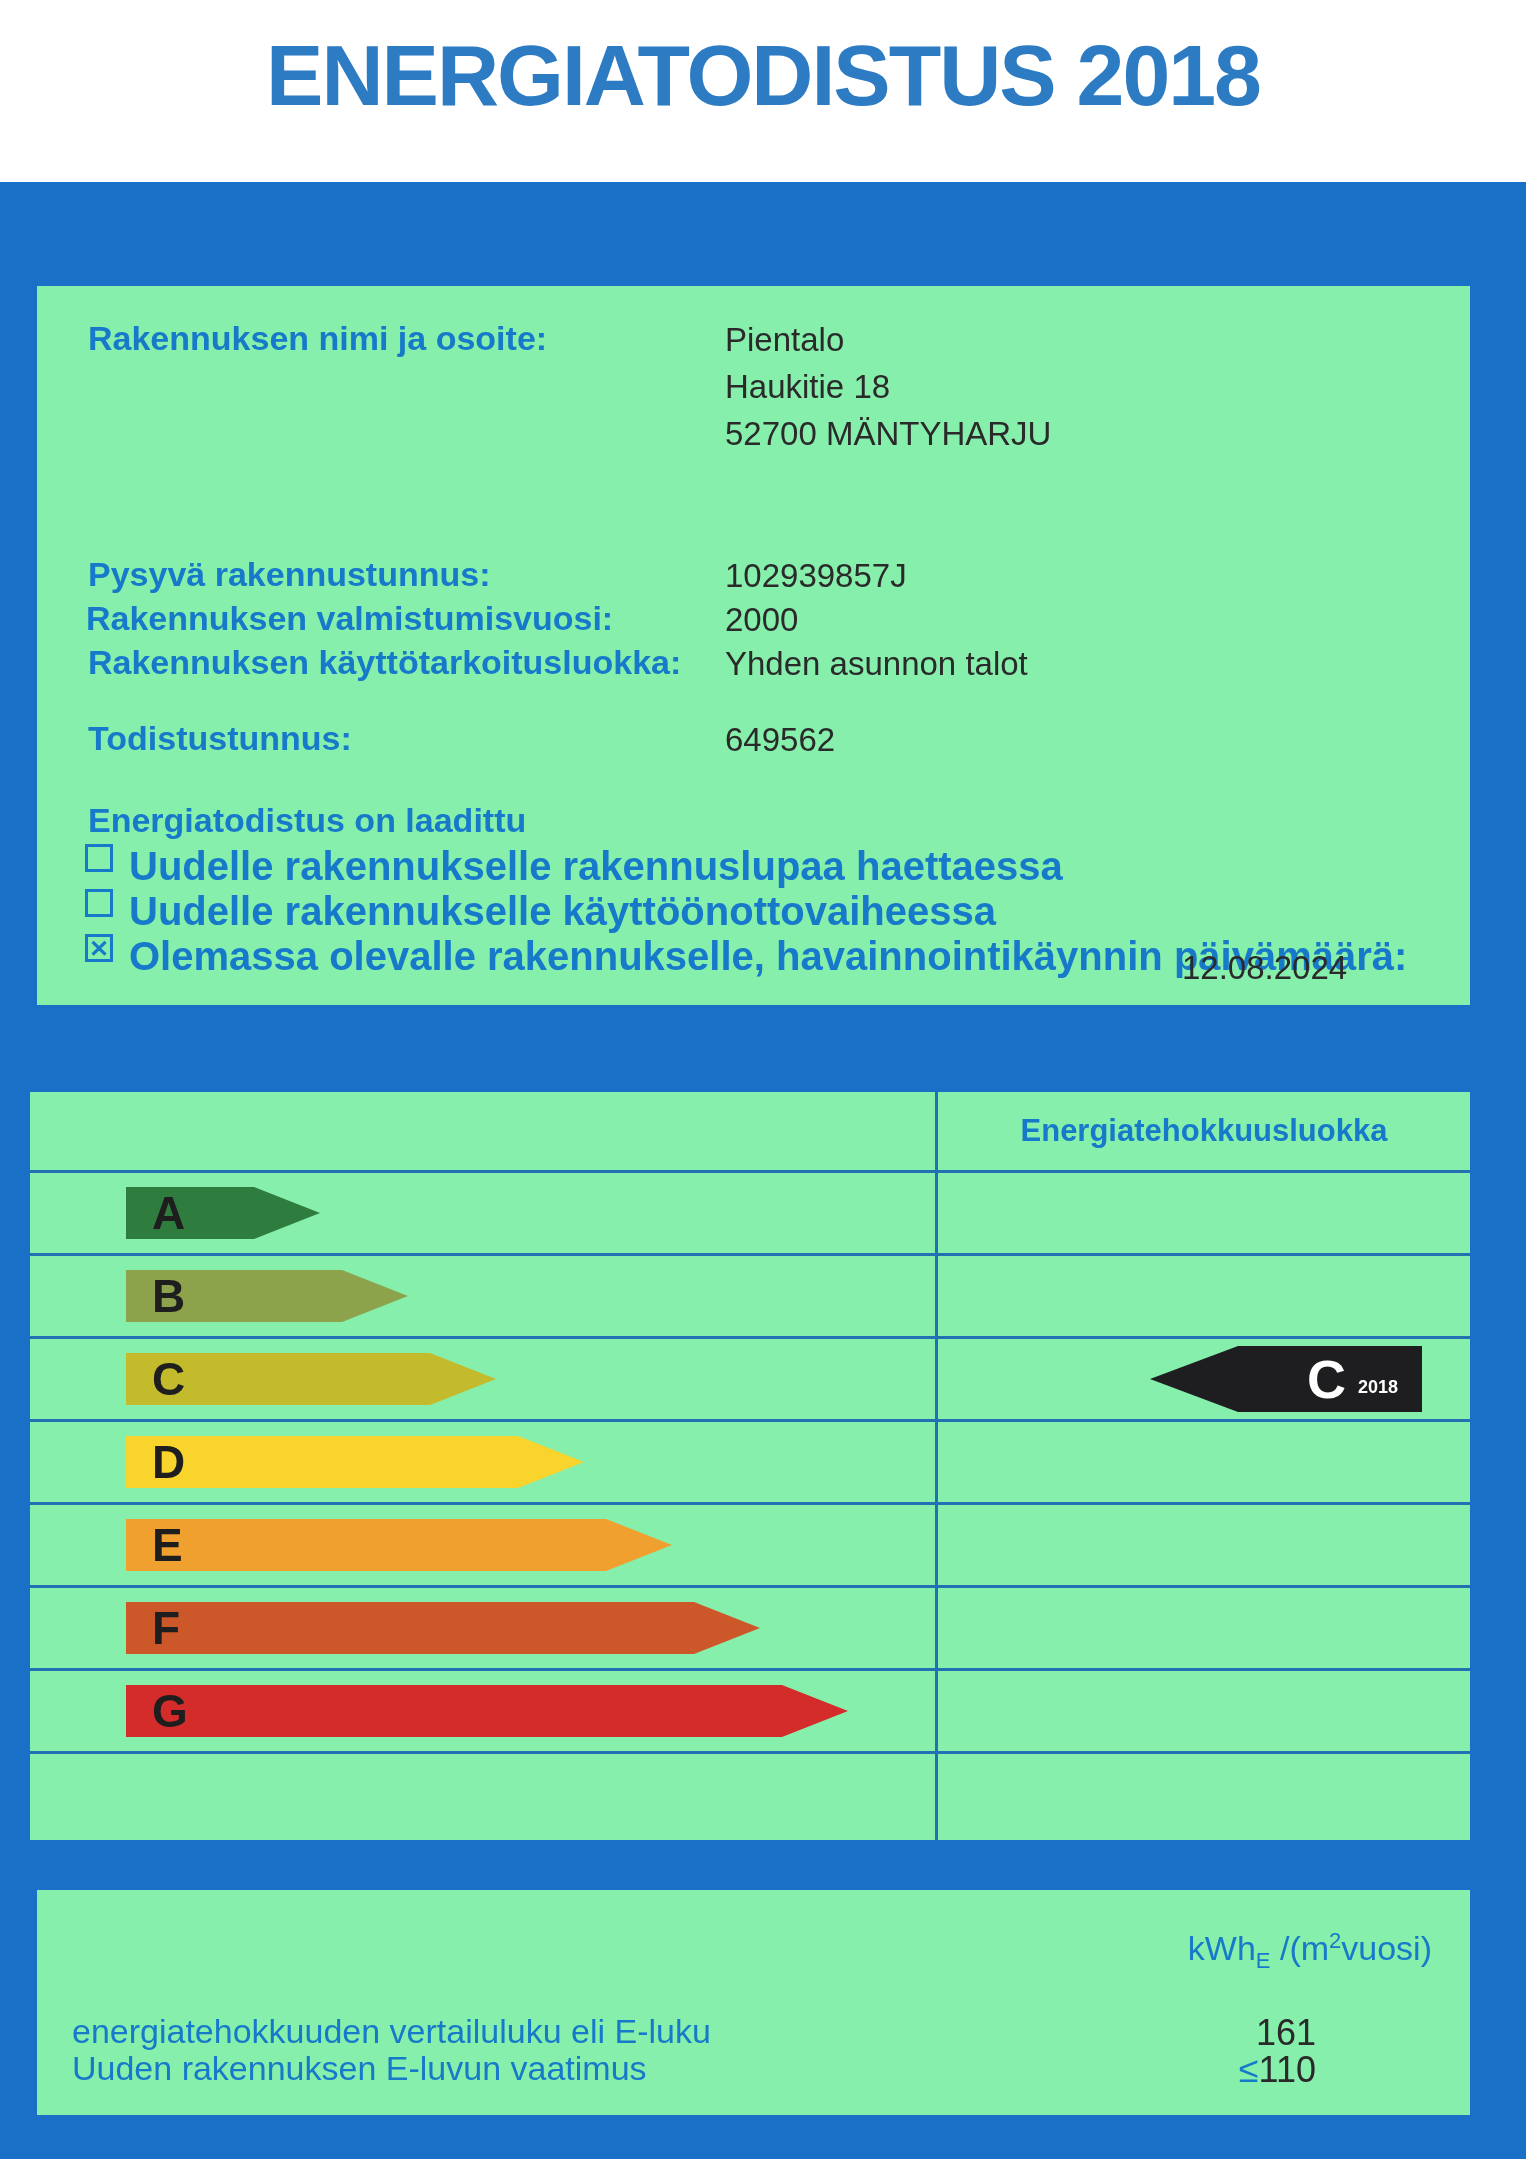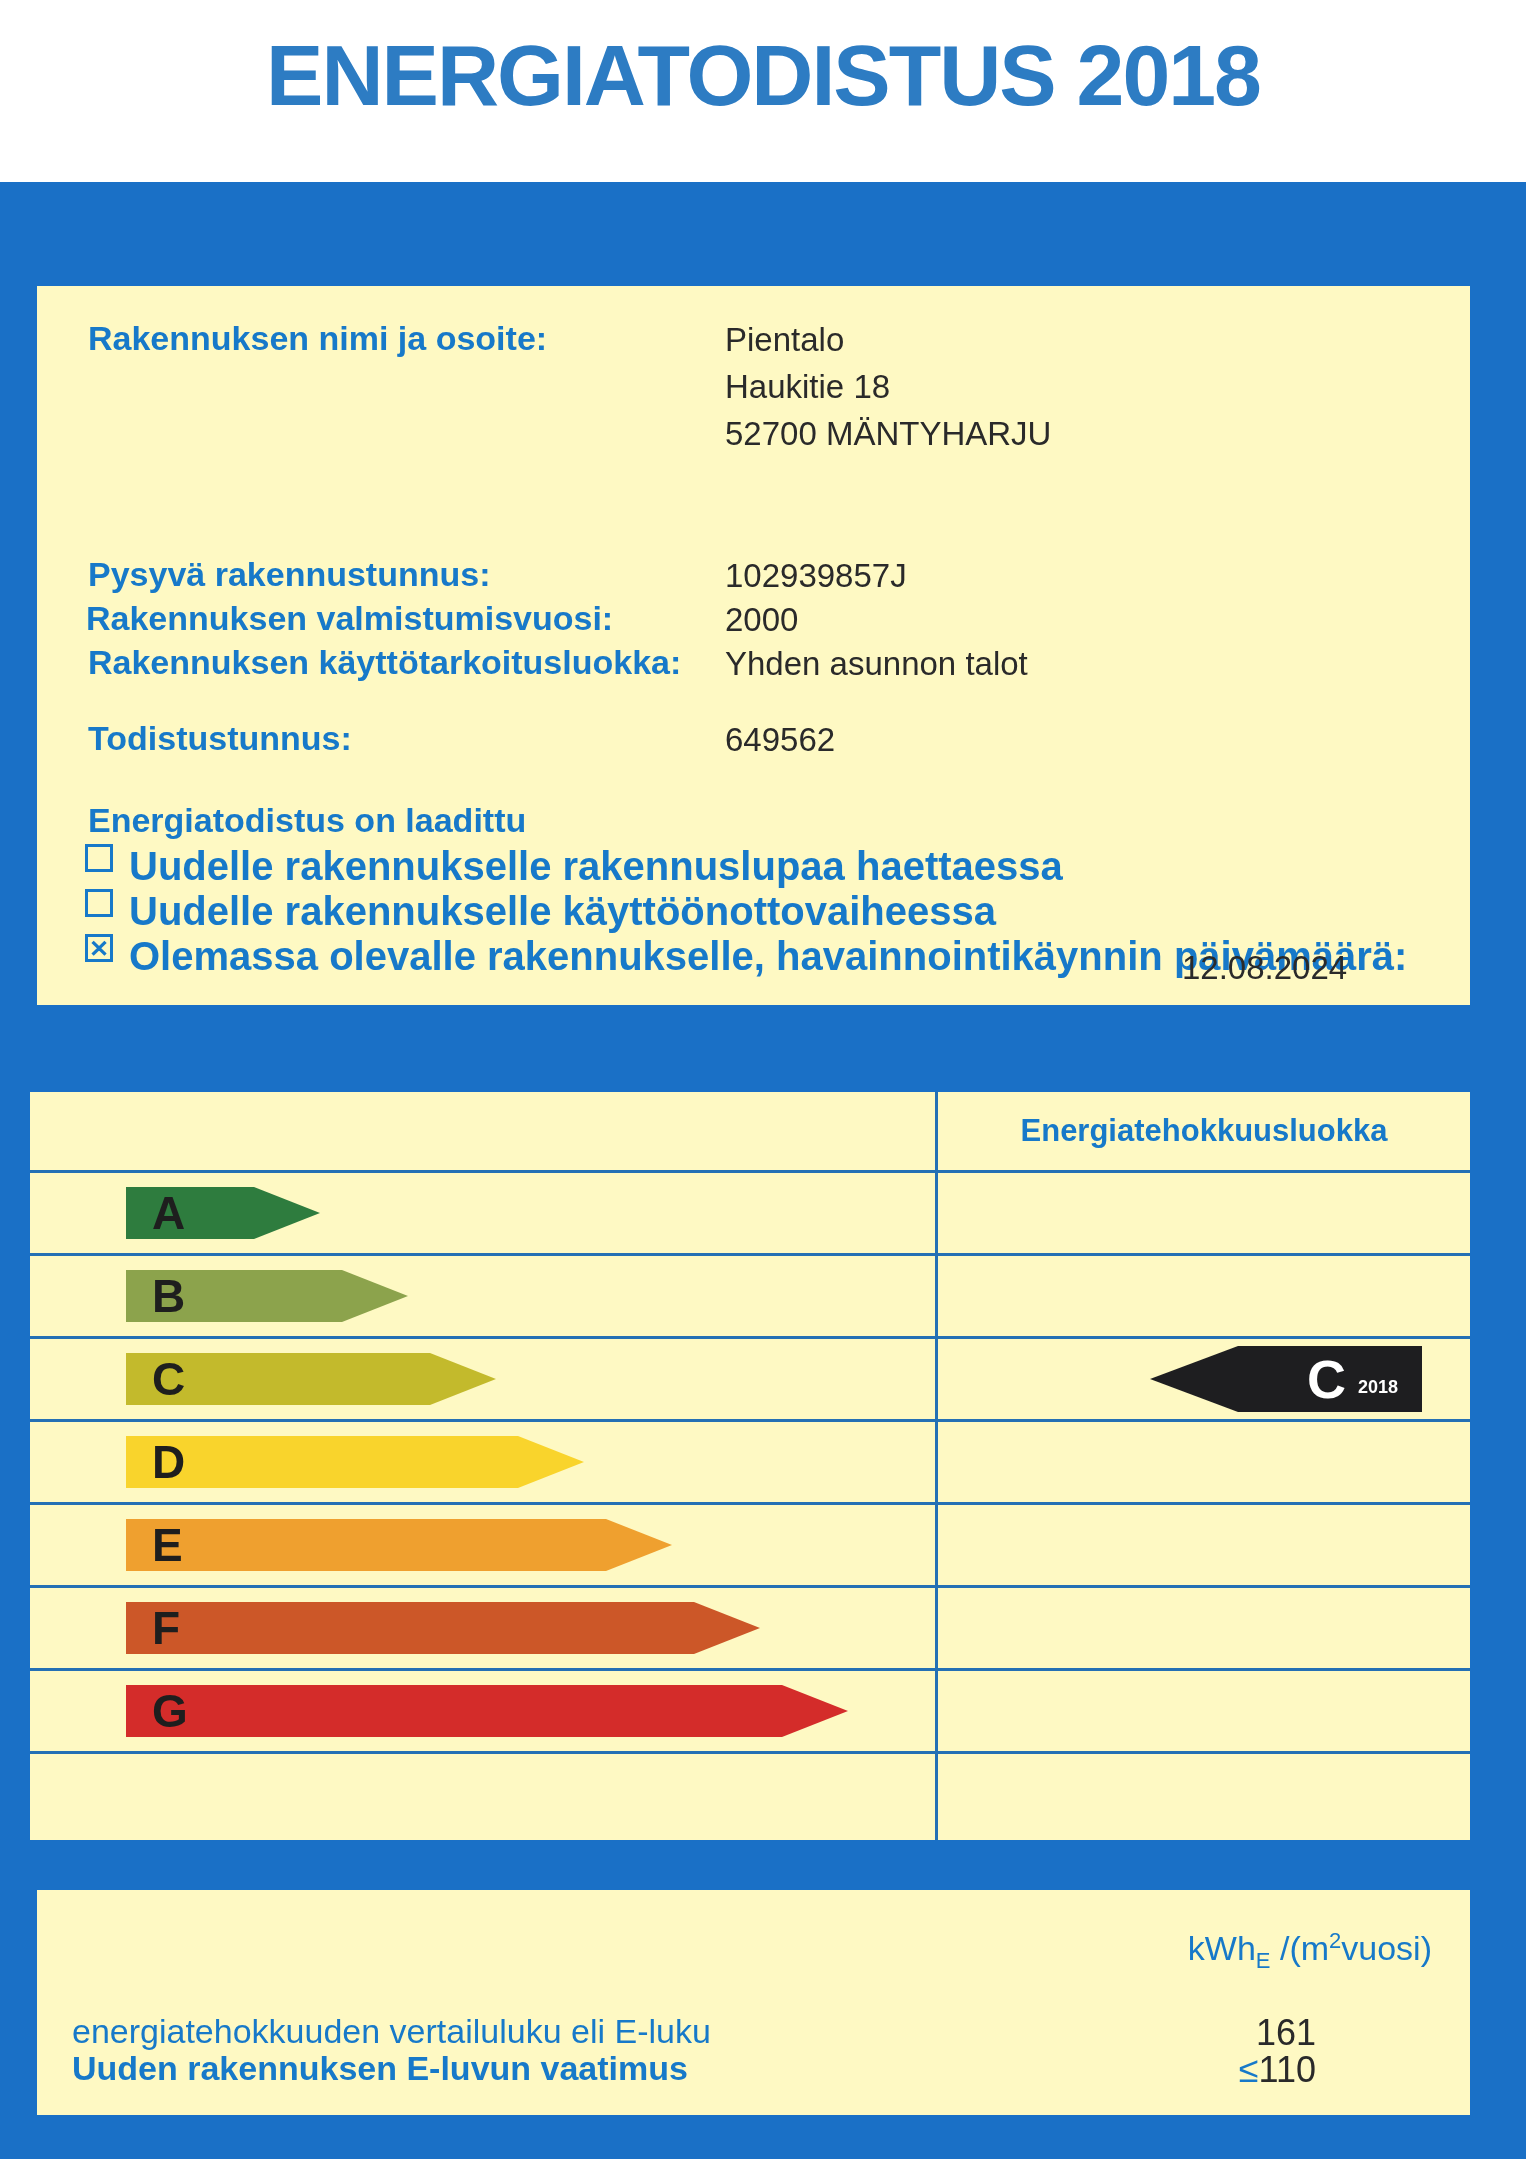--- a/index.html
+++ b/index.html
@@ -1,21 +1,21 @@
 <!DOCTYPE html>
 <html><head>
 <meta charset="utf-8">
 <style>
   html,body{margin:0;padding:0;}
   body{font-family:"Liberation Sans", sans-serif;}
   .page{position:relative;width:1526px;height:2159px;background:#ffffff;overflow:hidden;}
   .blue-bg{position:absolute;left:0;top:182px;right:0;bottom:0;background:#1a70c6;}
   .doc-title{position:absolute;left:0;top:26px;width:1526px;text-align:center;
     font-size:86px;font-weight:700;letter-spacing:-2px;color:#2d7cc3;}
-  .panel{position:absolute;background:#fef9c3;}
+  .panel{position:absolute;background:#86efac;}
   .panel-info{left:37px;top:286px;width:1433px;height:719px;}
   .panel-chart{left:30px;top:1092px;width:1440px;height:748px;}
   .panel-summary{left:37px;top:1890px;width:1433px;height:225px;}
   .lbl{position:absolute;font-size:34px;font-weight:700;color:#1779c9;white-space:nowrap;line-height:1.2;}
   .val{position:absolute;font-size:33px;font-weight:400;color:#2a2a2a;white-space:nowrap;line-height:1.2;}
   .checkbox-row{position:absolute;left:48px;height:36px;}
   .cbox{position:absolute;width:28px;height:28px;border:3px solid #1779c9;box-sizing:border-box;
     font-size:24px;font-weight:700;color:#1779c9;text-align:center;line-height:24px;}
   .cbox-label{position:absolute;left:44px;top:0;font-size:40px;font-weight:700;color:#1779c9;white-space:nowrap;}
   
@@ -137,19 +137,19 @@
       <div class="vdivider"></div>
     </div>
   </div>
 
   <div class="panel panel-summary">
     <div class="sum-unit">
       <span>kWh</span><span class="small-sub">E</span><span> /(m</span><span class="small-sup">2</span><span>vuosi)</span>
     </div>
     <div class="sum-line" style="top:122px;">energiatehokkuuden vertailuluku eli E-luku</div>
     <div class="sum-val" style="top:122px;">161</div>
-    <div class="sum-line" style="top:159px;font-weight:bold;">Uuden rakennuksen E-luvun vaatimus</div>
+    <div class="sum-line" style="top:159px;">Uuden rakennuksen E-luvun vaatimus</div>
     <div class="sum-val" style="top:159px;">
       <span class="le-sym">≤</span><span>110</span>
     </div>
   </div>
 
 </div>
 
 </body></html>

